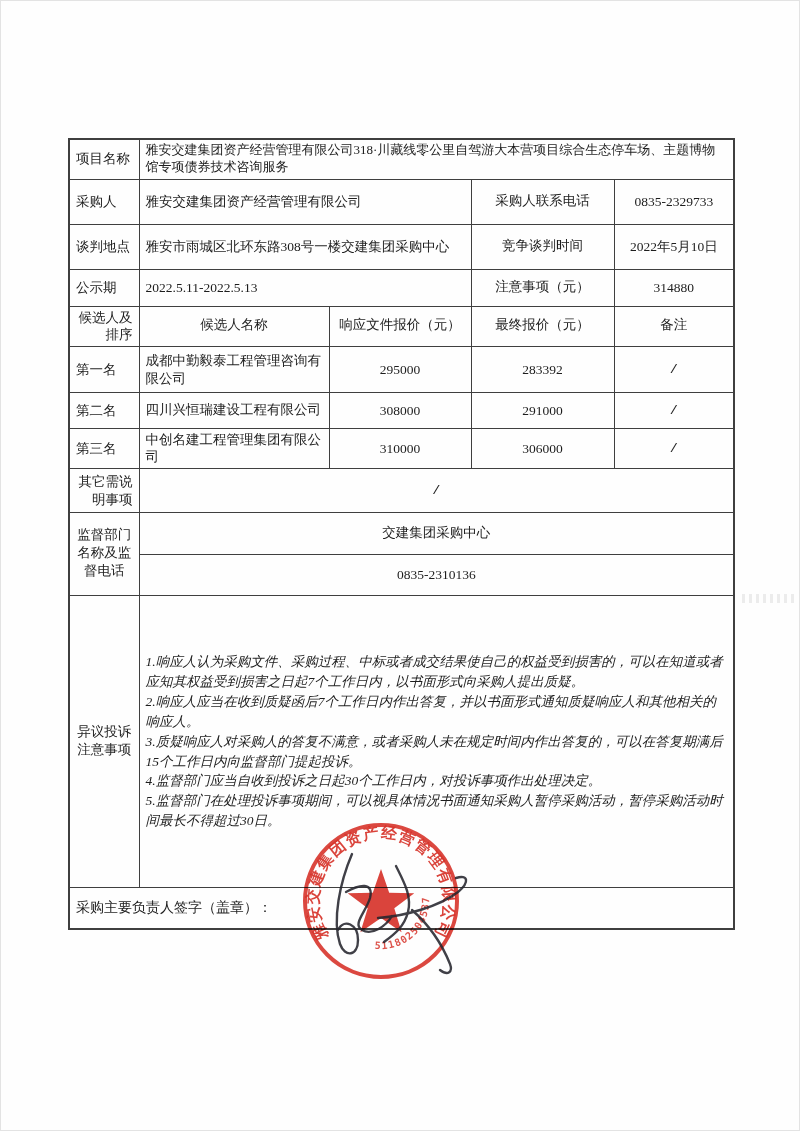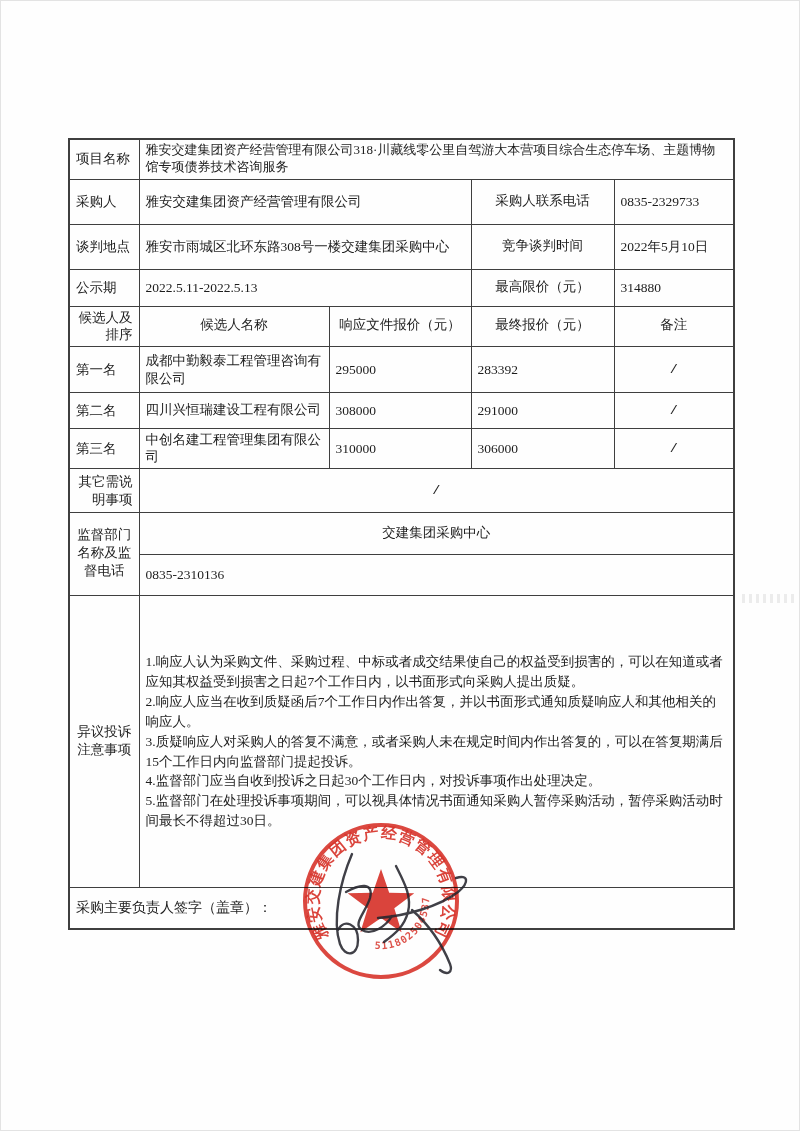--- a/index.html
+++ b/index.html
@@ -23,23 +23,23 @@
   table.doc td{
     border:1px solid #3f3f3f;
     padding:2px 6px;vertical-align:middle;line-height:1.32;
     overflow:hidden;
   }
   table.doc{border:2px solid #3f3f3f;}
   .lbl{text-align:left;}
   .lbl.ctr{text-align:center;}
   .pre{white-space:pre-line;text-align:right;}
   .ctr{text-align:center;font-family:Liberation Mono, monospace;}
-  .num{text-align:left;font-family:"Liberation Serif","DejaVu Serif",serif;}
+  .num{text-align:center;font-family:"Liberation Serif","DejaVu Serif",serif;}
   .notes div{margin:0;padding:0;line-height:1.47;font-size:13.5px;}
-  .notes{padding:6px 8px 6px 6px !important;}
+  .notes{padding:6px 8px 6px 6px !important;font-style:italic;}
   .sigrow td{font-size:14px;padding-left:8px;}
   
   .stamp{position:absolute;left:281px;top:801px;width:200px;height:200px;mix-blend-mode:multiply;}
   .signature{position:absolute;left:300px;top:832px;width:220px;height:160px;}
   
   .artifact{
     position:absolute;left:742px;top:594px;width:52px;height:9px;
     background:repeating-linear-gradient(90deg,#d8d8d8 0 3px,transparent 3px 7px);
     opacity:.45;filter:blur(.6px);
   }
@@ -71,21 +71,21 @@
       </tr>
       <tr style="height:45px">
         <td class="lbl">谈判地点</td>
         <td colspan="2">雅安市雨城区北环东路308号一楼交建集团采购中心</td>
         <td class="ctr">竞争谈判时间</td>
         <td class="num">2022年5月10日</td>
       </tr>
       <tr style="height:37px">
         <td class="lbl">公示期</td>
         <td colspan="2">2022.5.11-2022.5.13</td>
-        <td class="ctr">最高限价（元）</td>
+        <td class="ctr">注意事项（元）</td>
         <td class="num">314880</td>
       </tr>
       <tr style="height:40px">
         <td class="lbl pre">候选人及
 排序</td>
         <td class="ctr">候选人名称</td>
         <td class="ctr">响应文件报价（元）</td>
         <td class="ctr">最终报价（元）</td>
         <td class="ctr">备注</td>
       </tr>

